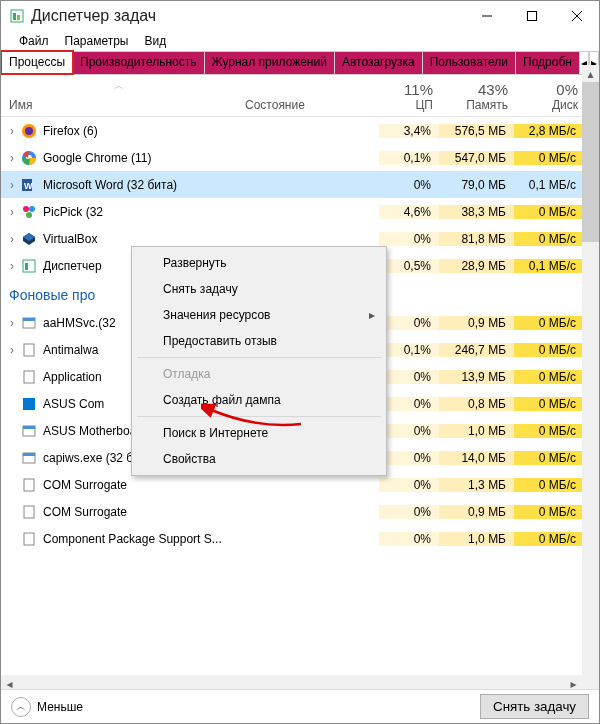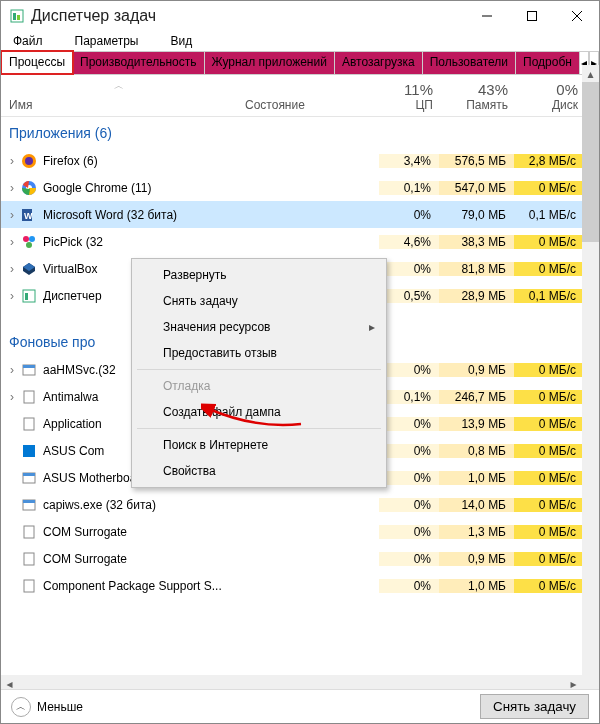--- a/index.html
+++ b/index.html
@@ -1,21 +1,21 @@
 <!DOCTYPE html>
 <html><head>
 <meta charset="utf-8">
 <style>
 * { box-sizing: border-box; margin: 0; padding: 0; }
 body { font-family: "Segoe UI", Tahoma, sans-serif; font-size: 12px; background: #fff; width: 600px; height: 724px; overflow: hidden; position: relative; border: 1px solid #888; }
 .titlebar { height: 30px; display: flex; align-items: center; padding: 0 0 0 8px; }
 .titlebar .app-icon { width: 16px; height: 16px; margin-right: 6px; }
 .titlebar .title { flex: 1; font-size: 16px; color: #222; }
 .titlebar .ctrl { width: 45px; height: 30px; display: flex; align-items: center; justify-content: center; }
-.menubar { height: 20px; display: flex; align-items: center; gap: 16px; padding: 0 4px; }
+.menubar { height: 20px; display: flex; align-items: center; gap: 0; padding: 0 10px; }
 .menubar .mitem { padding: 2px 8px; }
 .tabs { height: 24px; display: flex; align-items: stretch; border-bottom: 1px solid #ccc; position: relative; }
 .tabs .tab { padding: 3px 7px; border: 1px solid #ccc; border-bottom: none; background: #be185d; margin-right: -1px; white-space: nowrap; font-size: 12px; line-height: 14px; }
 .tabs .tab.active { outline: 2px solid #d22; outline-offset: -1px; background: #fff; position: relative; z-index: 2; }
 .tabs .scroll { width: 16px; display:flex; align-items:center; justify-content:center; border:1px solid #ccc; border-bottom:none; }
 .headers { display: flex; height: 42px; border-bottom: 1px solid #e5e5e5; position: relative; }
 .headers .col { display: flex; flex-direction: column; justify-content: flex-end; padding: 2px 8px 4px; font-size: 12px; color: #555; }
 .headers .col.right { align-items: flex-end; text-align: right; }
 .headers .pct { font-size: 15px; color: #555; }
 .headers .col.name { flex: 0 0 236px; position: relative; }
@@ -38,26 +38,26 @@
 .row .icon { width: 16px; height: 16px; margin: 0 6px 0 4px; flex-shrink:0; }
 .row .name { flex: 0 0 192px; white-space: nowrap; overflow: hidden; text-overflow: ellipsis; }
 .row .state { flex: 0 0 144px; }
 .row .cell { text-align: right; padding-right: 8px; }
 .row .cpu { flex: 0 0 60px; background:#fff6d9; }
 .row .mem { flex: 0 0 75px; background:#ffedba; }
 .row .disk { flex: 0 0 70px; background:#fde047; }
 .row.selected { background: #cce8ff; }
 .row.selected .cpu,.row.selected .mem,.row.selected .disk{background:#cce8ff;}
 .group { color: #1a5fb4; font-size: 14px; padding: 8px 8px 6px; }
-.group.inline { display:flex; align-items:center; height:30px;margin-top:17px; }
+.group.inline { display:flex; align-items:center; height:30px; }
 .footer { position: absolute; bottom: 0; left: 0; right: 0; height: 34px; border-top: 1px solid #ddd; display: flex; align-items: center; padding: 0 10px; background:#fff; }
 .footer .less { display: flex; align-items: center; gap: 6px; }
 .footer .circ { width: 20px; height: 20px; border: 1px solid #aaa; border-radius: 50%; display:flex; align-items:center; justify-content:center; font-size:10px; }
 .footer .endtask { margin-left: auto; padding: 4px 12px; border: 1px solid #adadad; background: #e1e1e1; }
-.ctxmenu { position: absolute; left: 130px; top: 257px; width: 256px; background: #f0f0f0; border: 1px solid #bfbfbf; box-shadow: 2px 3px 5px rgba(0,0,0,.25); padding: 3px; z-index: 50; }
+.ctxmenu { position: absolute; left: 130px; top: 245px; width: 256px; background: #f0f0f0; border: 1px solid #bfbfbf; box-shadow: 2px 3px 5px rgba(0,0,0,.25); padding: 3px; z-index: 50; }
 .ctxmenu .mi { padding: 6px 20px 6px 28px; font-size: 12px; position:relative; }
 .ctxmenu .mi.disabled { color: #9a9a9a; }
 .ctxmenu .mi .sub { position:absolute; right:8px; color:#555; }
 .ctxmenu .sep { height: 1px; background: #d7d7d7; margin: 3px 2px; }
 .arrow { position: absolute; left: 200px; top: 378px; z-index: 60; pointer-events:none; }
 svg { display:block; }
 </style>
 </head>
 <body>
 
@@ -119,21 +119,20 @@
       <span class="pct">43%</span>
       <span>Память</span>
     </div>
   <div class="col disk right">
       <span class="pct">0%</span>
       <span>Диск</span>
     </div>
 </div>
 
 <div class="content">
-  <div class="group">Приложения (6)</div>
 
   <div class="row">
       <span class="exp">›</span>
       <span class="icon">
         <svg viewBox="0 0 16 16">
           <circle cx="8" cy="8" r="7" fill="#ff9500"></circle>
           <circle cx="8" cy="8" r="4" fill="#5e2ca5"></circle>
         </svg>
       </span>
       <span class="name">Firefox (6)</span>

